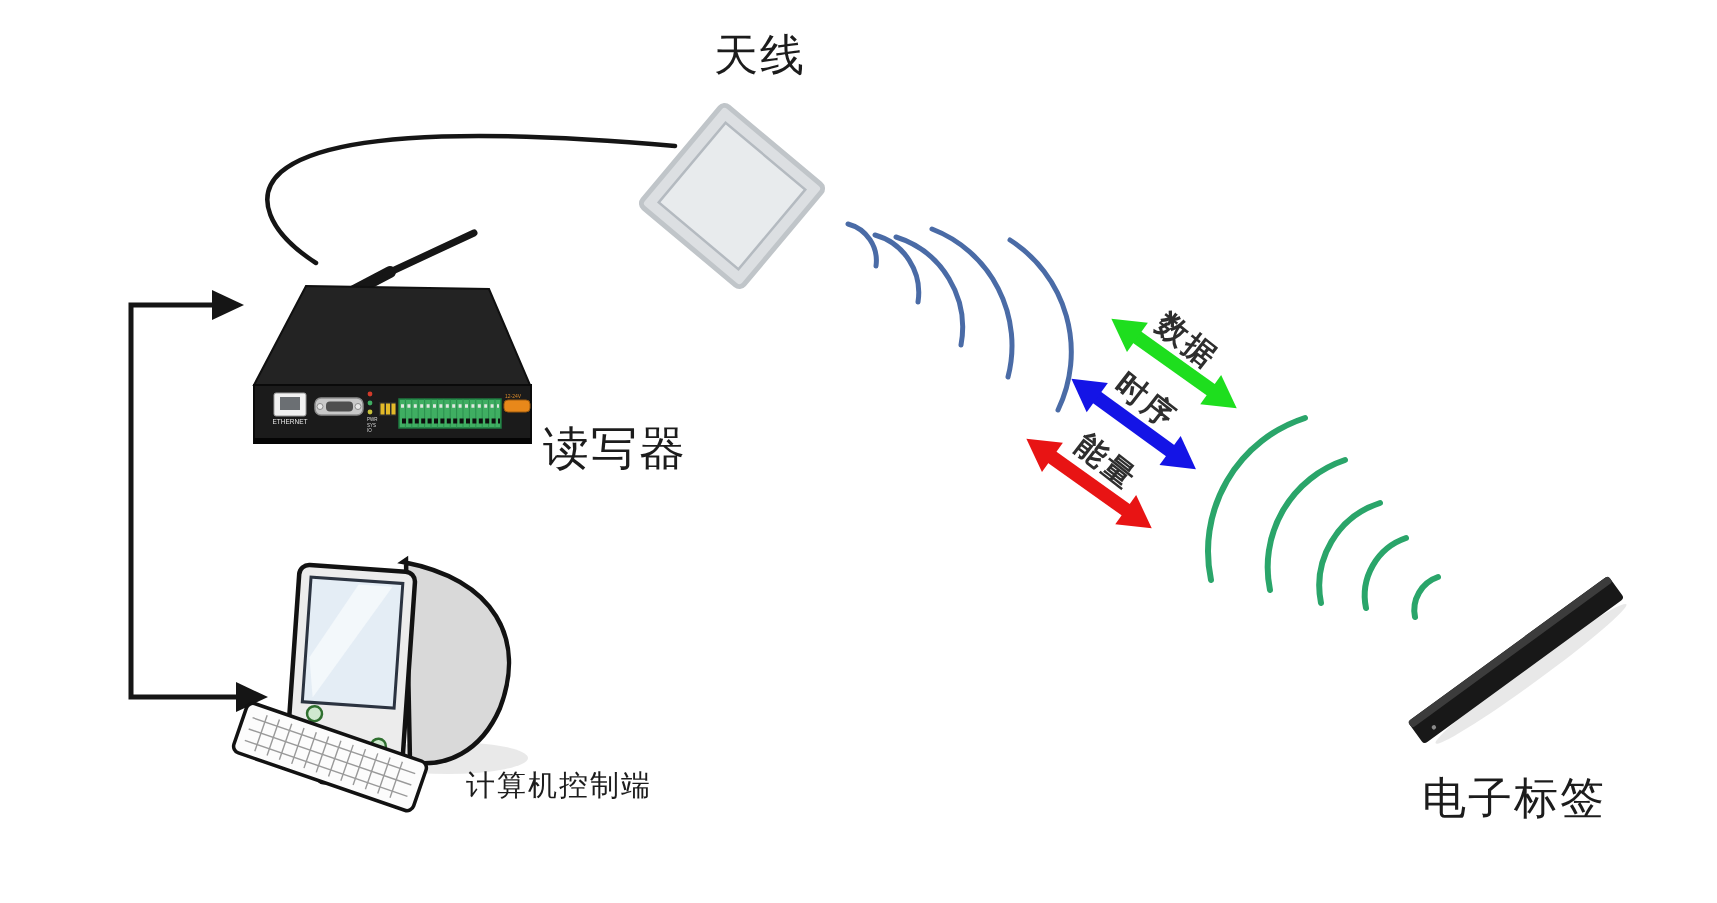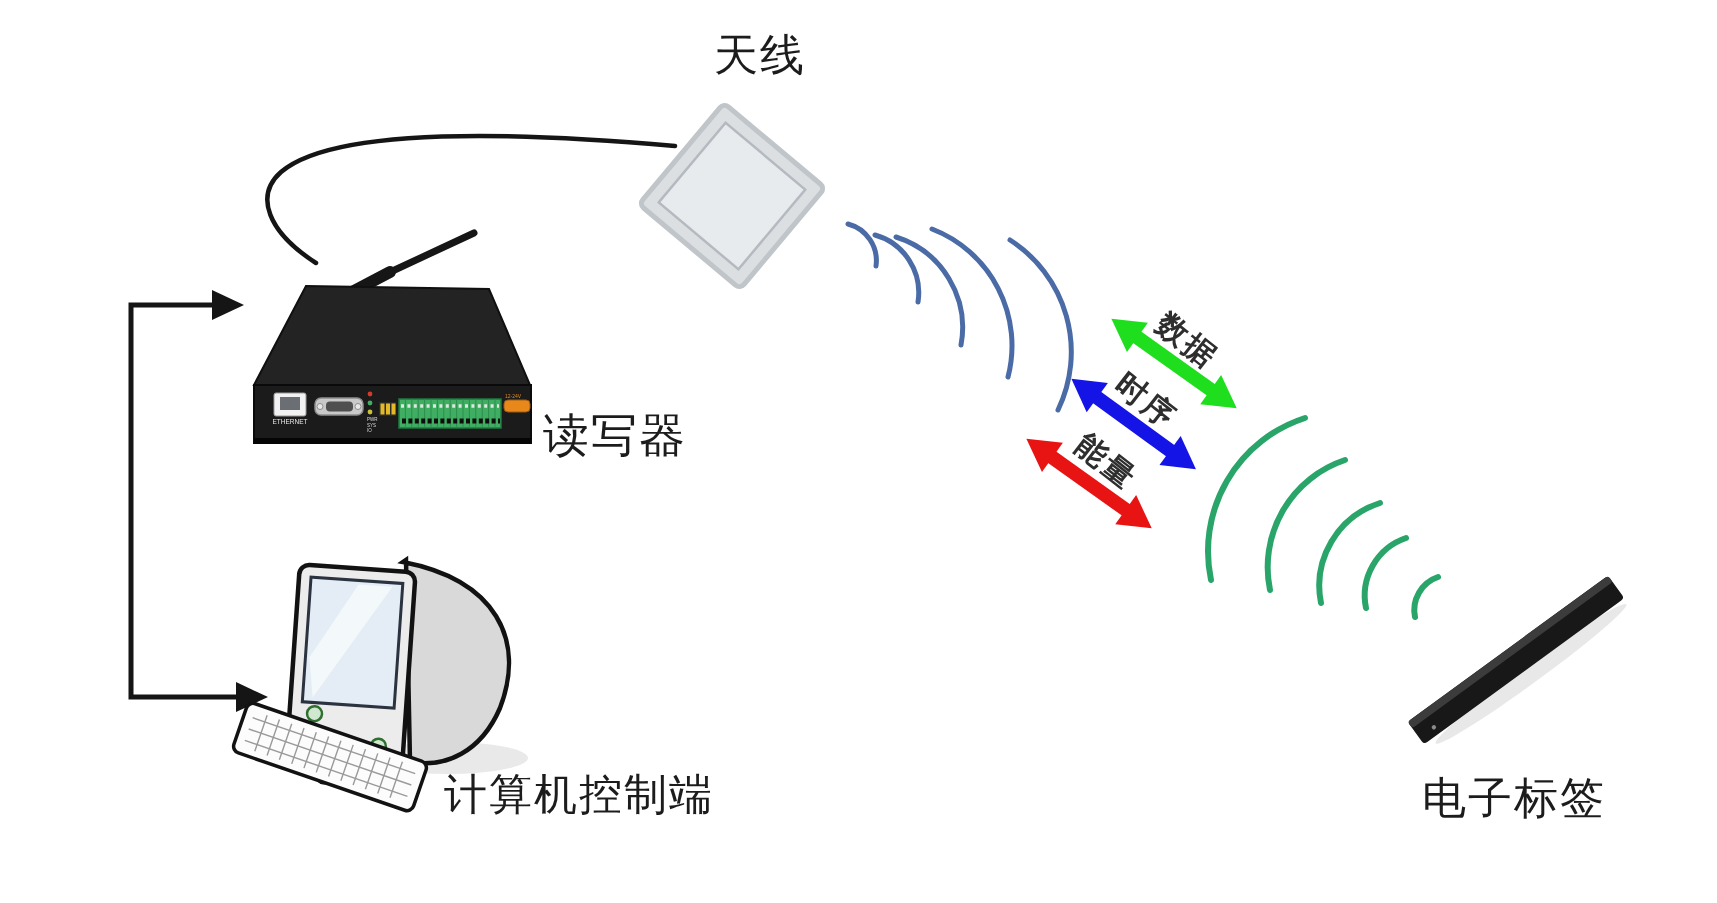--- a/index.html
+++ b/index.html
@@ -1,21 +1,21 @@
 <!DOCTYPE html>
 <html><head>
 <meta charset="utf-8">
 <style>
   html,body{margin:0;padding:0;background:#fff;}
   .canvas{position:relative;width:1717px;height:903px;background:#ffffff;overflow:hidden;
           font-family:"Liberation Serif","DejaVu Serif",serif;margin-left:18px;}
   .node-label{position:absolute;color:#1c1c1c;white-space:nowrap;letter-spacing:2px;}
   .lbl-antenna{left:696px;top:26px;font-size:44px;}
-  .lbl-reader{left:525px;top:405px;font-size:46px;}
-  .lbl-computer{left:426px;top:766px;font-size:43px;}
+  .lbl-reader{left:525px;top:418px;font-size:46px;}
+  .lbl-computer{left:448px;top:766px;font-size:29px;}
   .lbl-tag{left:1404px;top:769px;font-size:44px;}
   .arrow-label{position:absolute;font-size:31px;font-weight:bold;color:#2e2e2e;
                transform:translate(-50%,-50%) rotate(38deg);white-space:nowrap;letter-spacing:3px;}
   .al-data{left:1169px;top:341px;}
   .al-timing{left:1128px;top:401px;}
   .al-energy{left:1088px;top:462px;}
   svg{position:absolute;left:0;top:0;}
 </style>
 </head>
 <body>

